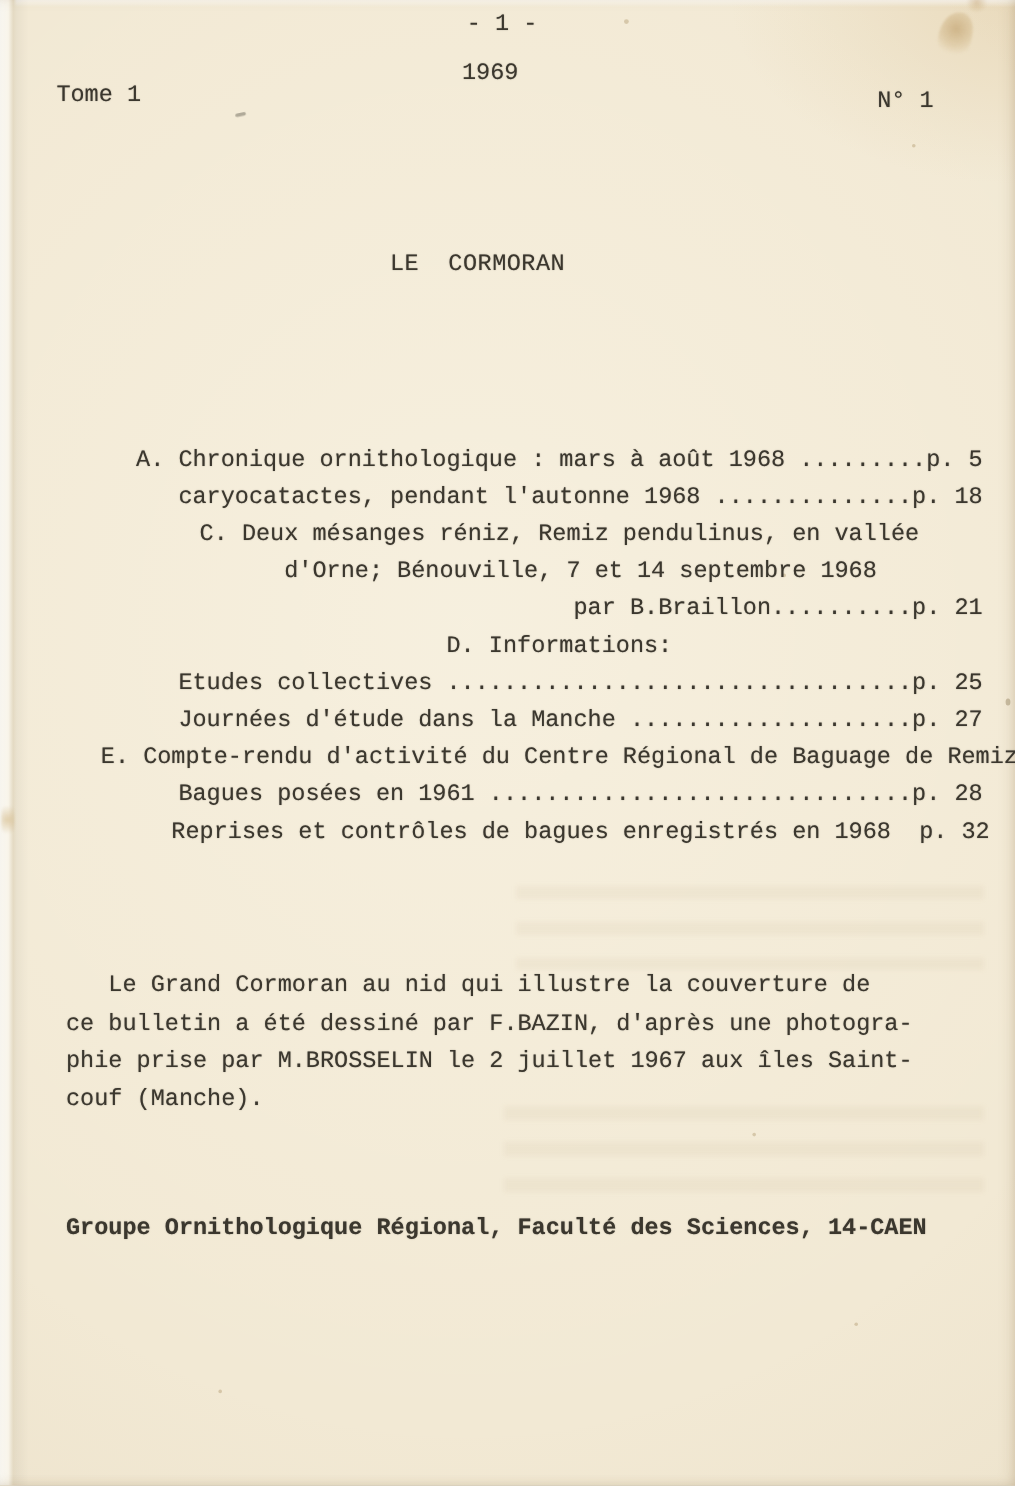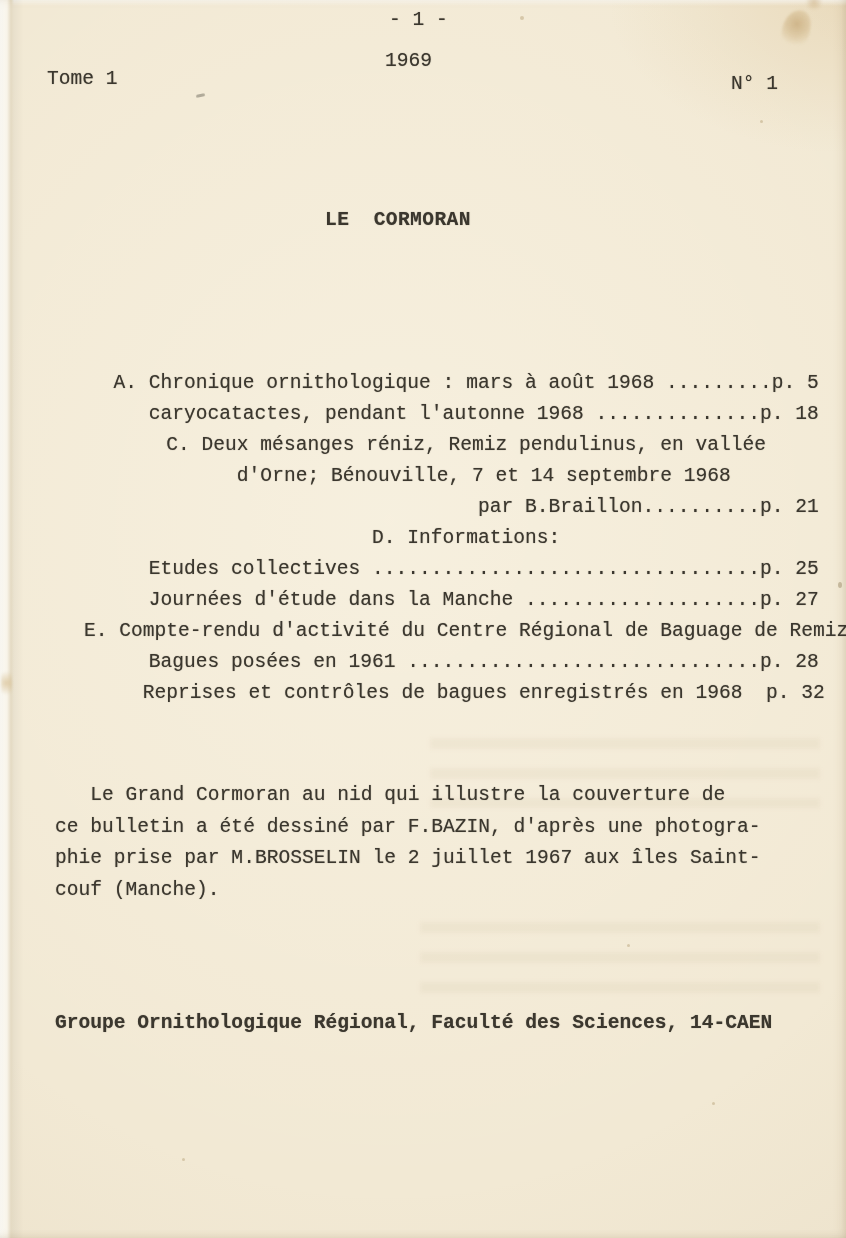--- a/index.html
+++ b/index.html
@@ -29,23 +29,23 @@
     white-space: pre;
     font-size: 19.6px;
     line-height: 31px;
     text-shadow: 0 0 1px rgba(59,55,46,0.55);
   }
   .abs { position: absolute; }
   .pos-pagenum { left: 389px; top: 5px; }
   .pos-tome    { left: 47px;  top: 64px; }
   .pos-year    { left: 385px; top: 46px; }
   .pos-issue   { left: 731px; top: 52px; margin-top: 17px; }
-  .title-line  { left: 325px; top: 205px; font-weight: bold; letter-spacing: 0.4px; }
+  .title-line  { left: 325px; top: 205px; font-weight: normal; letter-spacing: 0.4px; }
   .toc-block   { left: 84px;  top: 368px; text-align: center; }
-  .note-block  { left: 55px;  top: 780px; }
+  .note-block  { left: 55px;  top: 806px; }
   .note-block .line { line-height: 31.7px; }
   .pos-footer  { left: 55px;  top: 1008px; font-weight: bold; }
 
   
   .stain, .freckle, .smudge, .ghost { position: absolute; pointer-events: none; }
   .stain-big {
     left: 782px; top: 10px; width: 28px; height: 40px;
     border-radius: 60% 40% 55% 45%;
     background: radial-gradient(circle at 50% 35%, rgba(167,124,58,0.42), rgba(186,149,86,0.24) 45%, rgba(186,149,86,0) 72%);
     filter: blur(1px);

